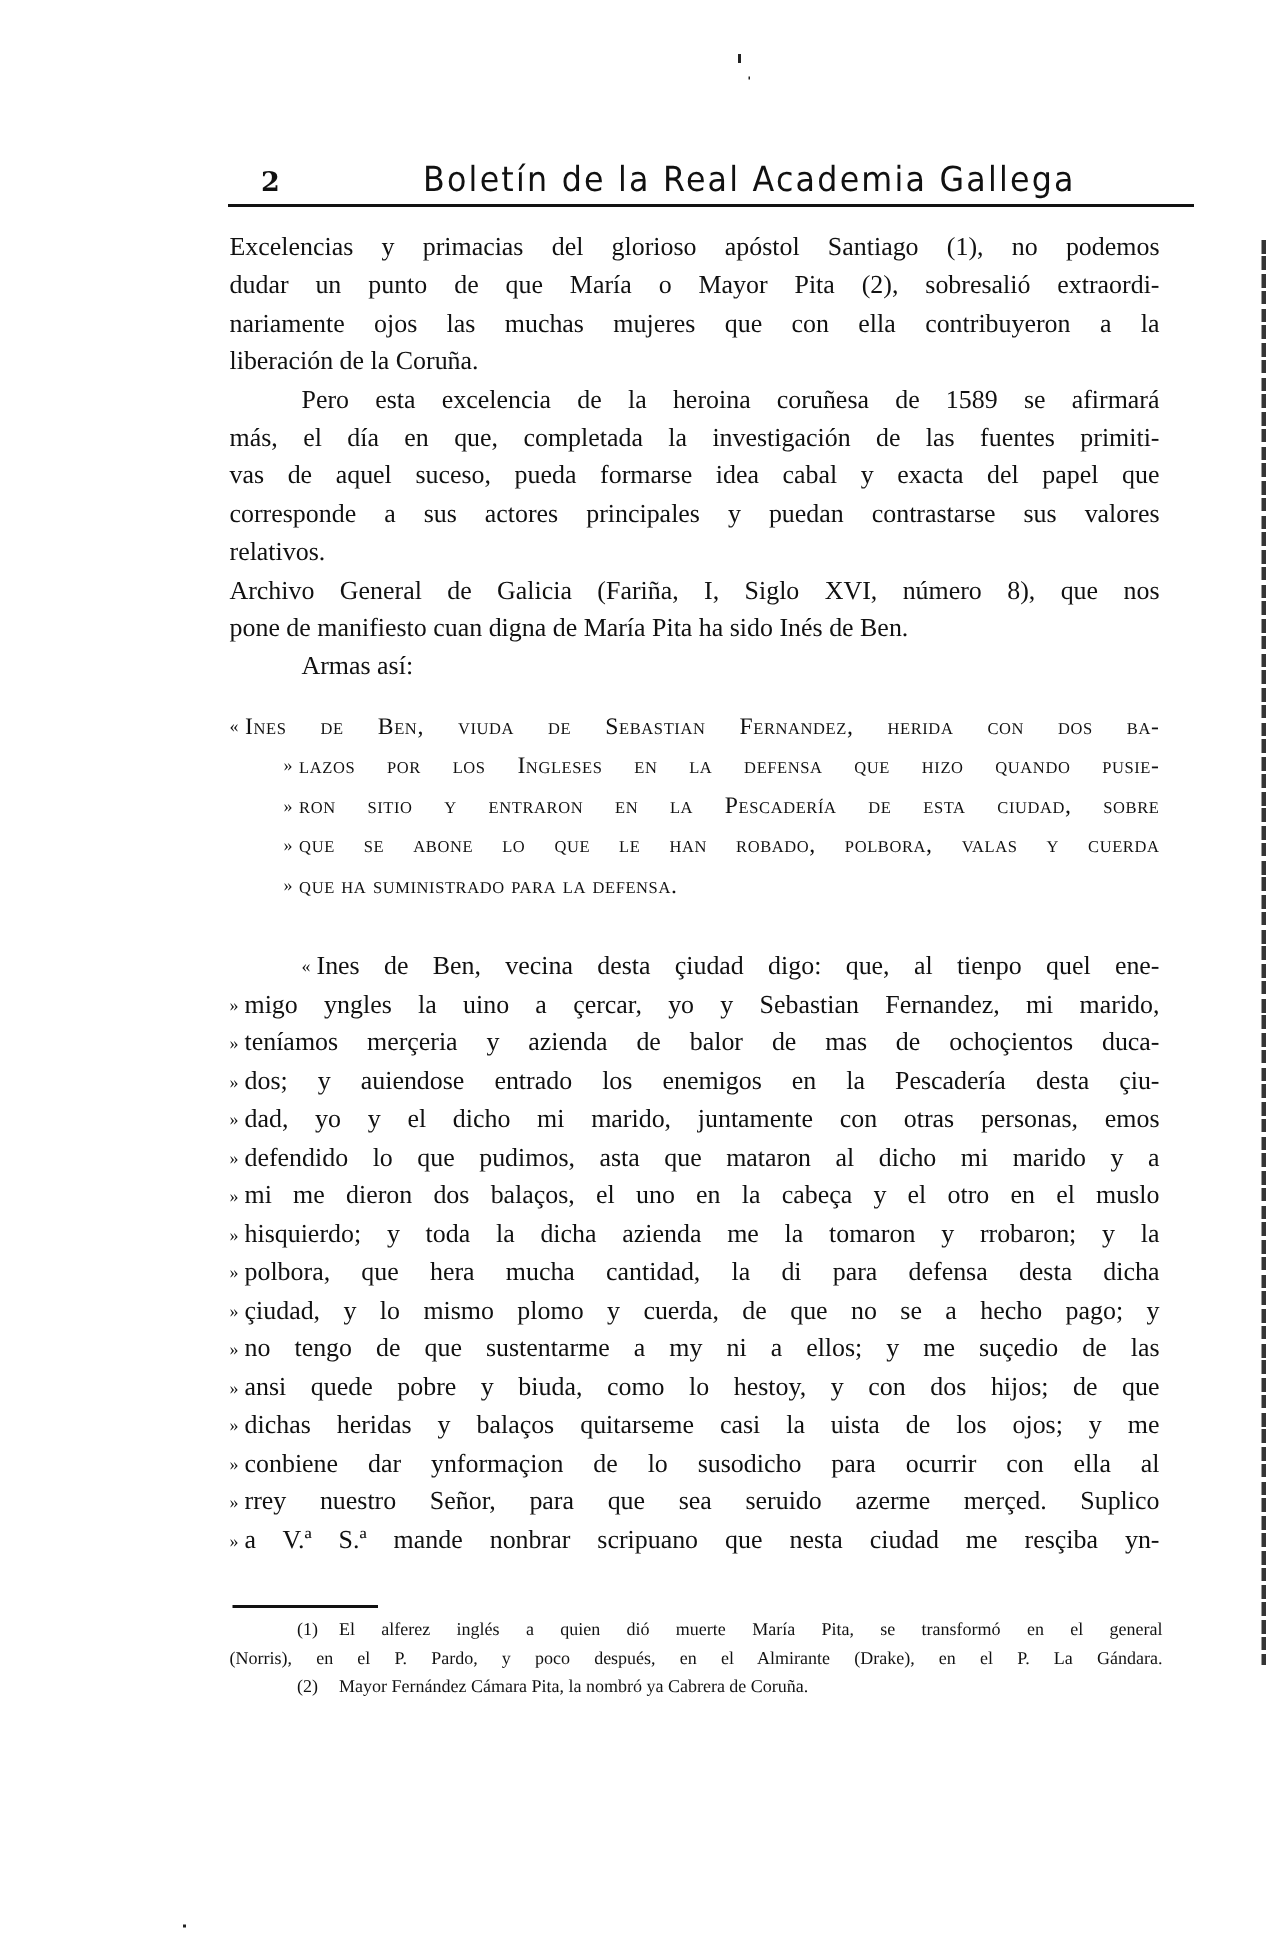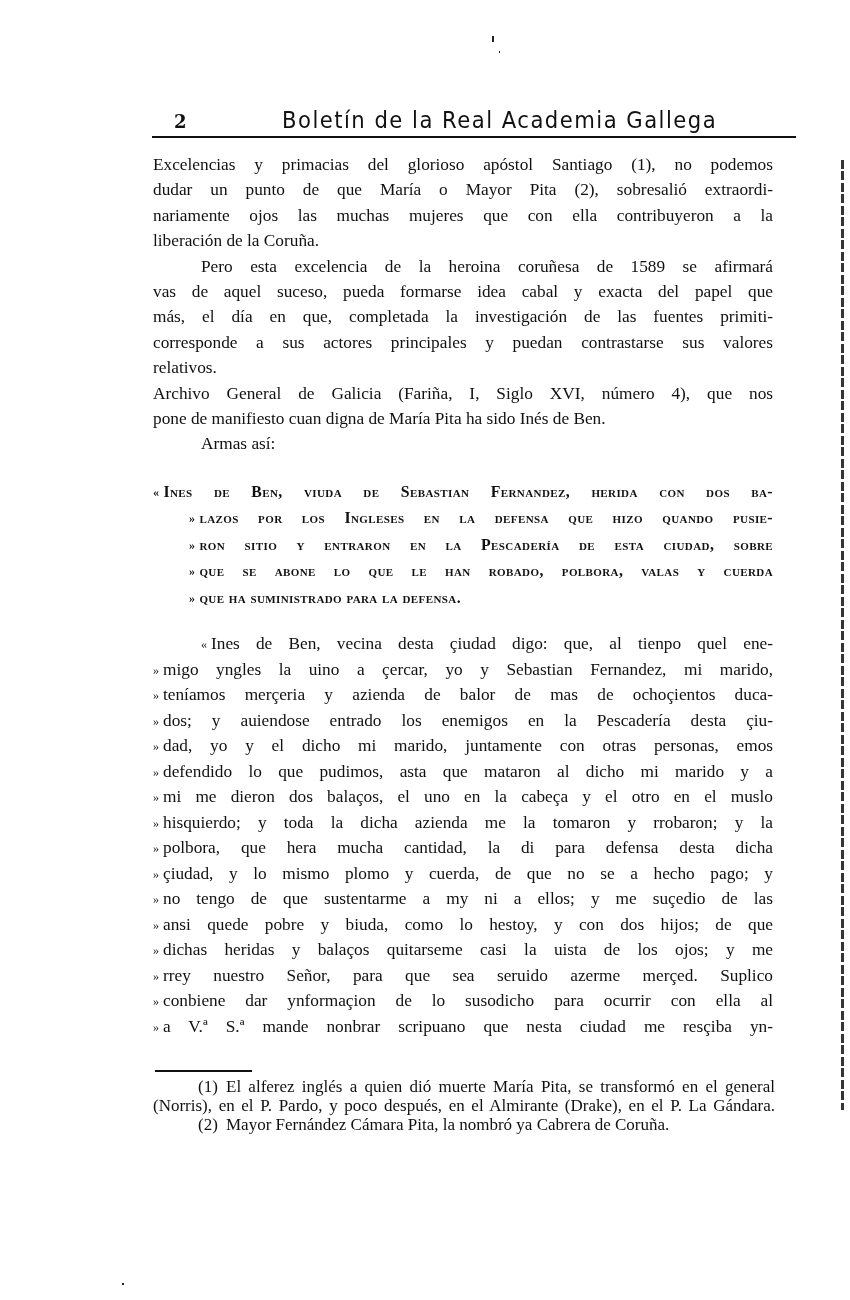--- a/index.html
+++ b/index.html
@@ -84,23 +84,22 @@
     padding-left: 48px;
   }
   .it {
   }
   .gap-before-sc {
     height: 18px;
   }
   .smallcaps-block {
     font-variant: small-caps;
     font-size: 15.8px;
-    line-height: 34px;
+    line-height: 19px;
     letter-spacing: 0.4px;
-    font-weight: bold;
   }
   .smallcaps-block .line {
     height: 26.5px;
   }
   .sc-first {
     padding-left: 0;
   }
   .sc-cont {
     padding-left: 36px;
   }
@@ -121,21 +120,21 @@
     top: 1070px;
     width: 97px;
     height: 1.5px;
     background: #111;
   }
   .footnotes {
     position: absolute;
     left: 153px;
     top: 1077px;
     width: 622px;
-    font-size: 17px;
+    font-size: 12px;
     line-height: 19px;
     font-family: "Liberation Serif", serif;
   }
   .footnotes .line {
     height: 19px;
   }
   .fn-indent {
     padding-left: 45px;
   }
   .fn-num {
@@ -161,28 +160,28 @@
 
   <div>
     <span class="line"><span class="it">Excelencias y primacias del glorioso apóstol Santiago</span><span> (1), no podemos</span></span>
     <span class="line">dudar un punto de que María o Mayor Pita (2), sobresalió extraordi-</span>
     <span class="line">nariamente ojos las muchas mujeres que con ella contribuyeron a la</span>
     <span class="line last">liberación de la Coruña.</span>
   </div>
 
   <div>
     <span class="line indent">Pero esta excelencia de la heroina coruñesa de 1589 se afirmará</span>
+    <span class="line">más, el día en que, completada la investigación de las fuentes primiti-</span>
     <span class="line">vas de aquel suceso, pueda formarse idea cabal y exacta del papel que</span>
-    <span class="line">más, el día en que, completada la investigación de las fuentes primiti-</span>
     <span class="line">corresponde a sus actores principales y puedan contrastarse sus valores</span>
     <span class="line last">relativos.</span>
   </div>
 
   <div>
-    <span class="line">Archivo General de Galicia (Fariña, I, Siglo XVI, número 4), que nos</span>
+    <span class="line">Archivo General de Galicia (Fariña, I, Siglo XVI, número 8), que nos</span>
     <span class="line last">pone de manifiesto cuan digna de María Pita ha sido Inés de Ben.</span>
   </div>
 
   <div>
     <span class="line indent last">Armas así:</span>
   </div>
 
   <div class="gap-before-sc"></div>
 
   <div class="smallcaps-block">
@@ -202,22 +201,22 @@
     <span class="line"><span class="quote-mark">»</span><span>dos; y auiendose entrado los enemigos en la Pescadería desta çiu-</span></span>
     <span class="line"><span class="quote-mark">»</span><span>dad, yo y el dicho mi marido, juntamente con otras personas, emos</span></span>
     <span class="line"><span class="quote-mark">»</span><span>defendido lo que pudimos, asta que mataron al dicho mi marido y a</span></span>
     <span class="line"><span class="quote-mark">»</span><span>mi me dieron dos balaços, el uno en la cabeça y el otro en el muslo</span></span>
     <span class="line"><span class="quote-mark">»</span><span>hisquierdo; y toda la dicha azienda me la tomaron y rrobaron; y la</span></span>
     <span class="line"><span class="quote-mark">»</span><span>polbora, que hera mucha cantidad, la di para defensa desta dicha</span></span>
     <span class="line"><span class="quote-mark">»</span><span>çiudad, y lo mismo plomo y cuerda, de que no se a hecho pago; y</span></span>
     <span class="line"><span class="quote-mark">»</span><span>no tengo de que sustentarme a my ni a ellos; y me suçedio de las</span></span>
     <span class="line"><span class="quote-mark">»</span><span>ansi quede pobre y biuda, como lo hestoy, y con dos hijos; de que</span></span>
     <span class="line"><span class="quote-mark">»</span><span>dichas heridas y balaços quitarseme casi la uista de los ojos; y me</span></span>
+    <span class="line"><span class="quote-mark">»</span><span>conbiene dar ynformaçion de lo susodicho para ocurrir con ella al</span></span>
     <span class="line"><span class="quote-mark">»</span><span>rrey nuestro Señor, para que sea seruido azerme merçed. Suplico</span></span>
-    <span class="line"><span class="quote-mark">»</span><span>conbiene dar ynformaçion de lo susodicho para ocurrir con ella al</span></span>
     <span class="line"><span class="quote-mark">»</span><span>a V.ª S.ª mande nonbrar scripuano que nesta ciudad me resçiba yn-</span></span>
   </div>
 </div>
 
 <div class="footnote-rule"></div>
 <div class="footnotes">
   <div>
     <span class="line fn-indent"><span class="fn-num">(1)</span><span>El alferez inglés a quien dió muerte María Pita, se transformó en el general</span></span>
     <span class="line">(Norris), en el P. Pardo, y poco después, en el Almirante (Drake), en el P. La Gándara.</span>
   </div>

